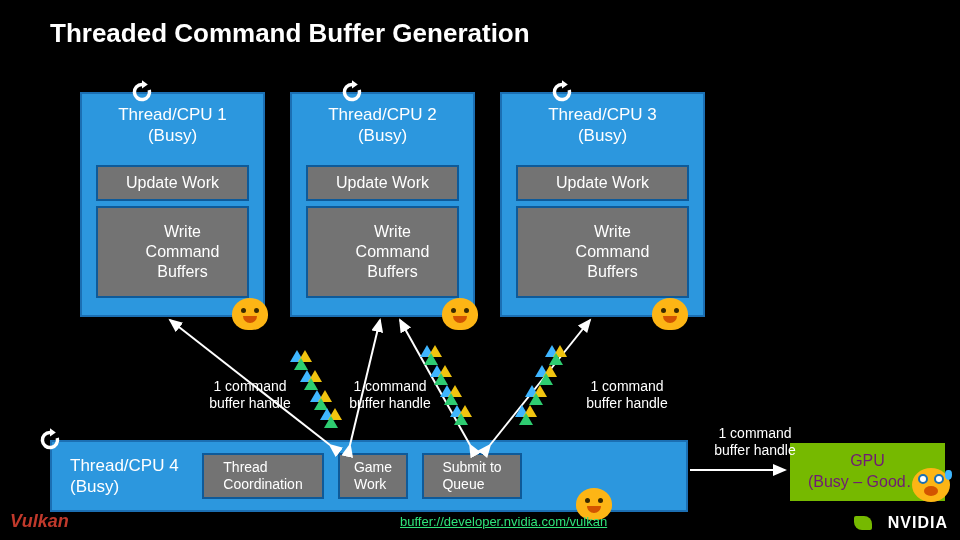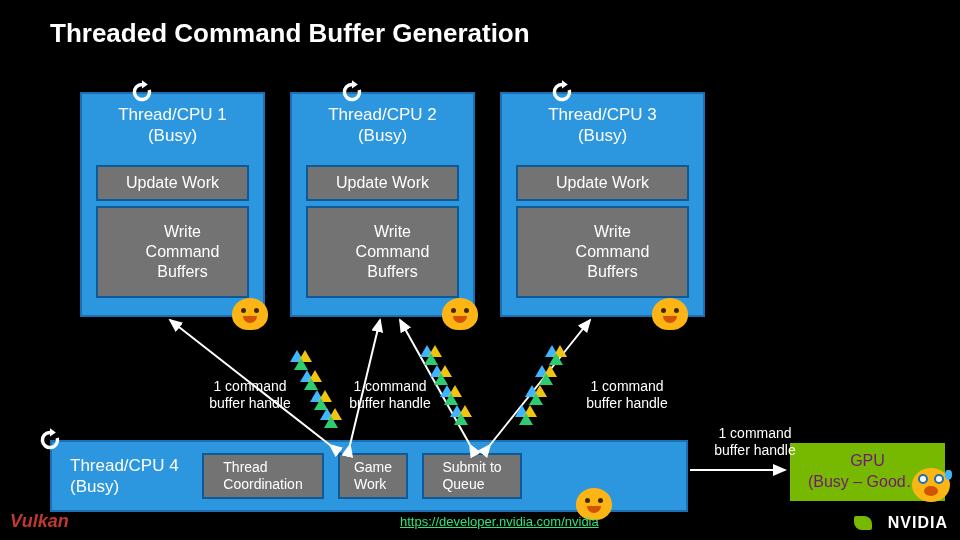--- a/index.html
+++ b/index.html
@@ -302,19 +302,19 @@
     <div class="mouth"></div>
   </div>
 
 <div class="face-shock" style="left:912px; top:468px">
   <div class="eye l"></div>
     <div class="eye r"></div>
     <div class="mouth"></div>
     <div class="sweat"></div>
 </div>
 
-<a class="link" style="left:400px; top:514px">https://developer.nvidia.com/nvidia</a>
+<a class="link" style="left:400px; top:514px">buffer://developer.nvidia.com/vulkan</a>
 
 <div class="logo-vulkan">Vulkan</div>
 <div class="logo-nvidia">
   <div class="nv-eye"></div>
   <span>NVIDIA</span>
 </div>
 
 </body></html>

